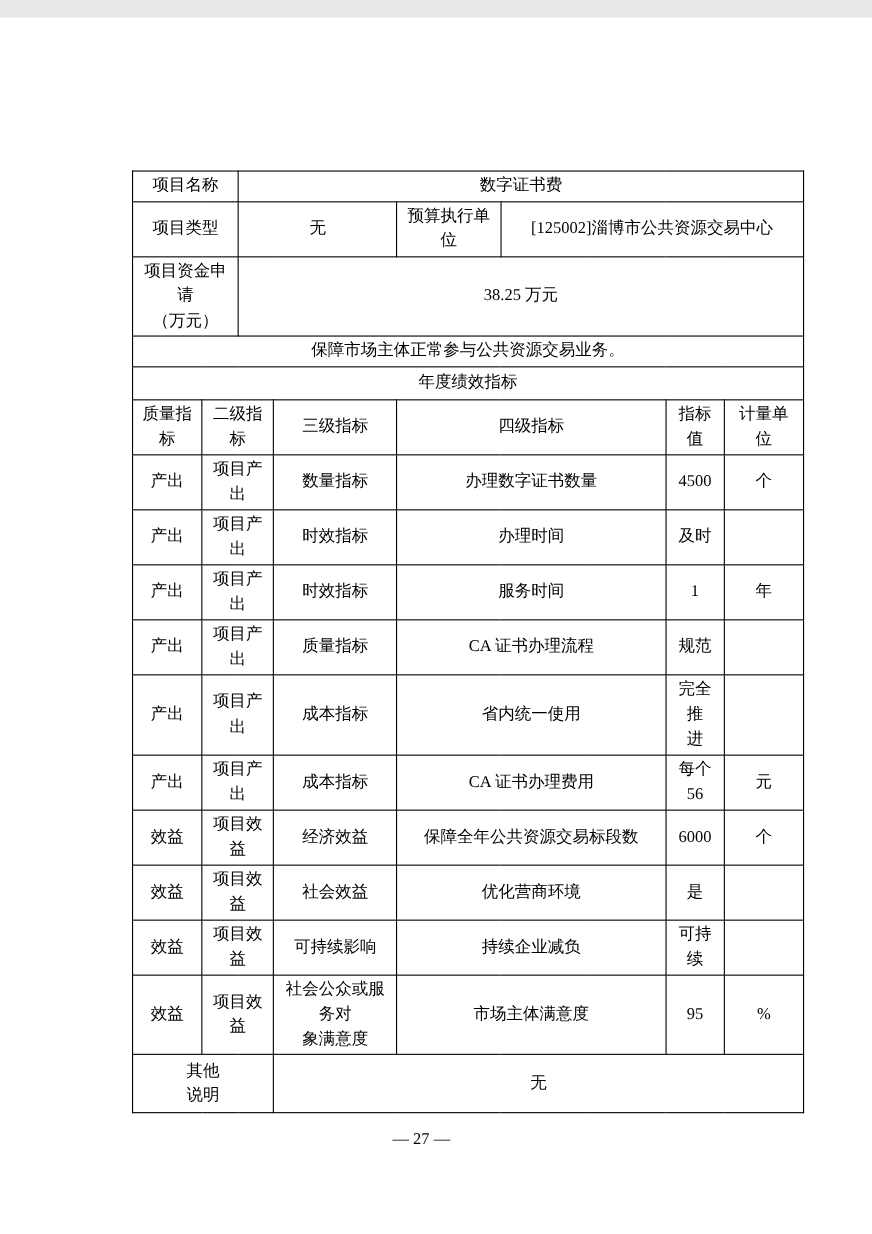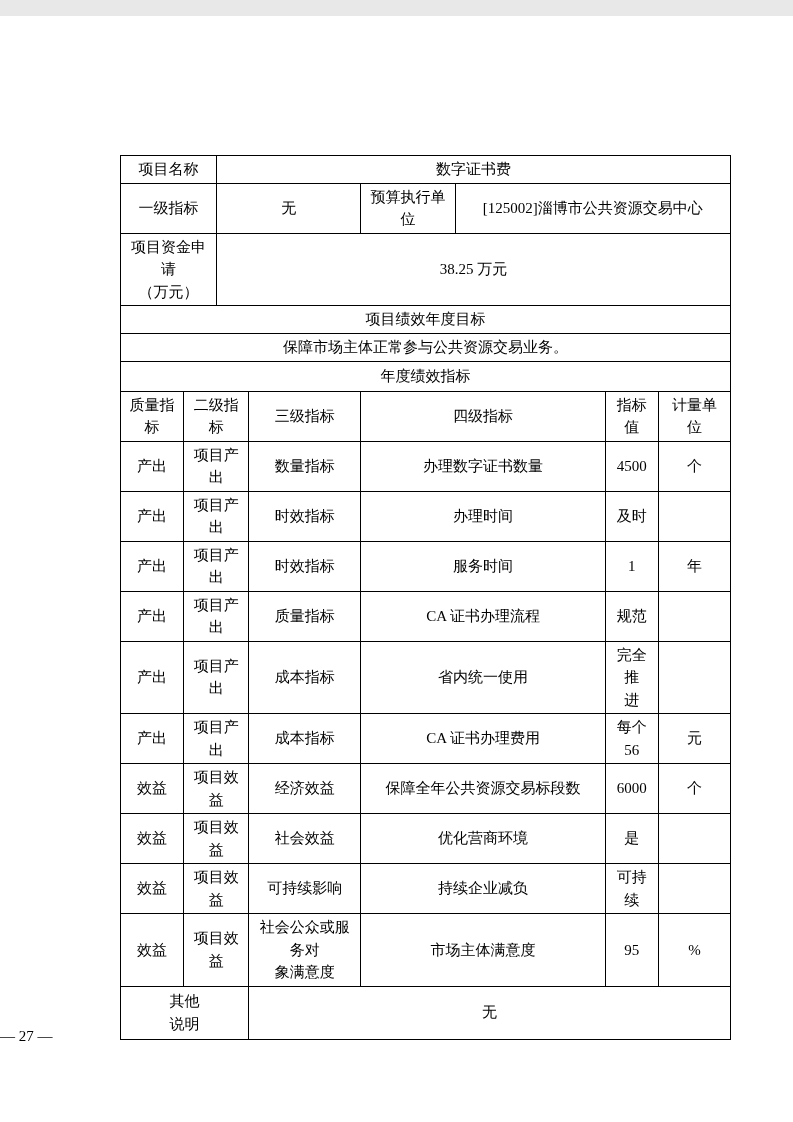--- a/index.html
+++ b/index.html
@@ -36,21 +36,21 @@
   tr.h31{height:31px}
   tr.h46{height:46px}
   tr.h47{height:47px}
   tr.h49{height:49px}
   tr.h50{height:50px}
   tr.h53{height:53px}
   .page-number{
     position:absolute;
     top:1012px;left:0;
     width:766px;
-    text-align:left;
+    text-align:center;
     font-size:15px;
     color:#000;
   }
 </style>
 </head>
 <body>
 
 <div class="page">
 
   <table class="doc-table">
@@ -64,33 +64,30 @@
       <col style="width:74px">
         <col style="width:53px">
         <col style="width:72px">
     </colgroup>
     <tbody>
       <tr class="h27">
         <td colspan="2">项目名称</td>
         <td colspan="7">数字证书费</td>
       </tr>
       <tr class="h47">
-        <td colspan="2">一级指标</td>
+        <td colspan="2">项目类型</td>
         <td colspan="2">无</td>
         <td>预算执行单
 位</td>
         <td colspan="4">[125002]淄博市公共资源交易中心</td>
       </tr>
       <tr class="h46">
         <td colspan="2">项目资金申请
 （万元）</td>
         <td colspan="7">38.25 万元</td>
-      </tr>
-      <tr class="h27">
-        <td colspan="9">项目绩效年度目标</td>
       </tr>
       <tr class="h28">
         <td colspan="9">保障市场主体正常参与公共资源交易业务。</td>
       </tr>
       <tr class="h30">
         <td colspan="9">年度绩效指标</td>
       </tr>
       <tr class="h47">
         <td>质量指标</td>
         <td colspan="2">二级指标</td>

